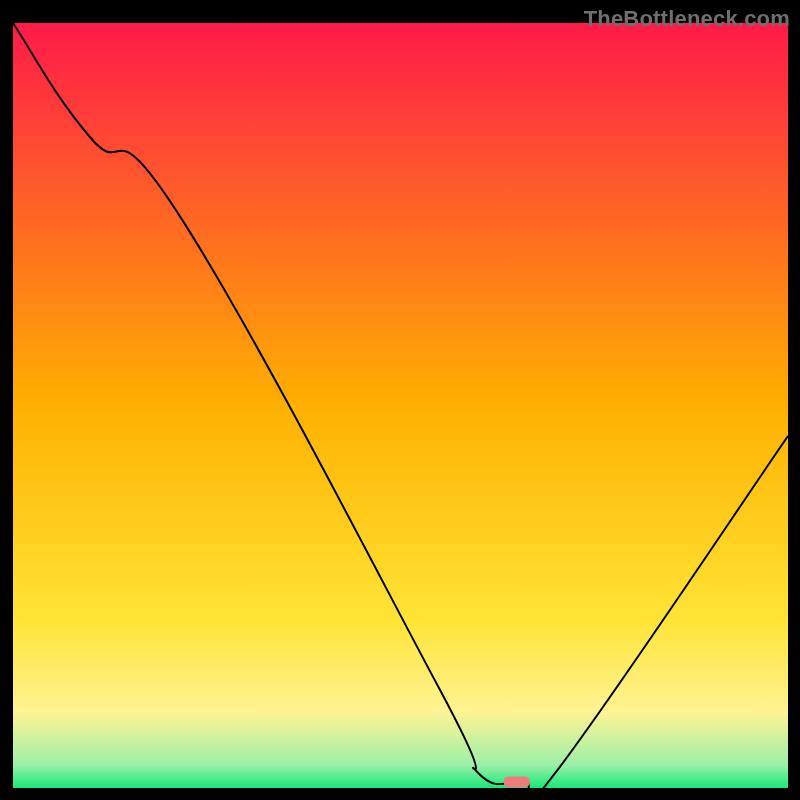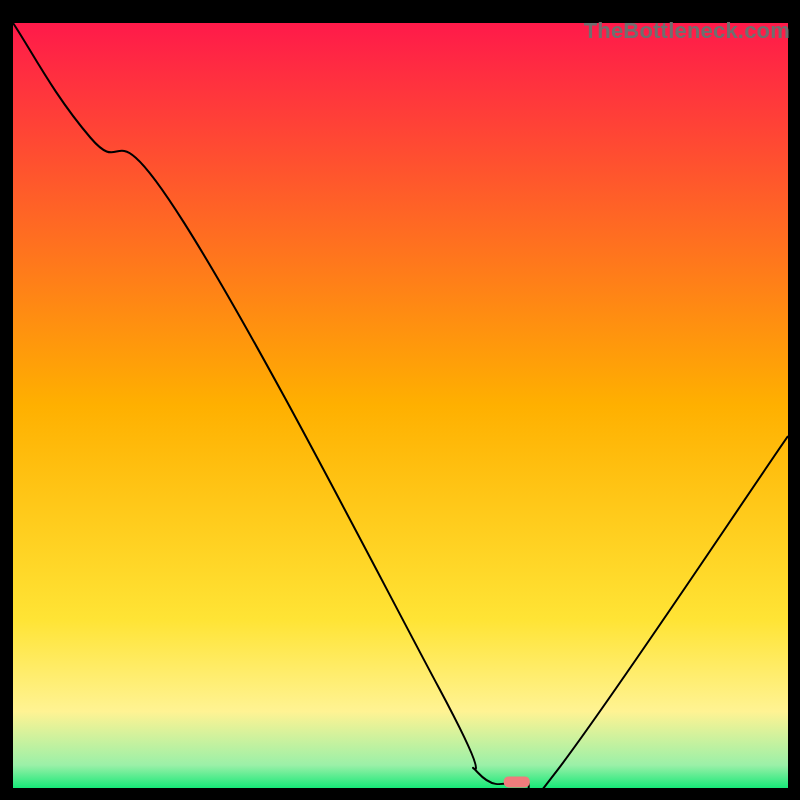--- a/index.html
+++ b/index.html
@@ -12,21 +12,21 @@
     font-family: Arial, Helvetica, sans-serif;
   }
   .frame {
     position: relative;
     width: 800px;
     height: 800px;
     background: #000;
   }
   .watermark {
     position: absolute;
-    top: 18px;
+    top: 6px;
     right: 10px;
     color: #6f6f6f;
     font-size: 22px;
     font-weight: 600;
     letter-spacing: 0.2px;
     z-index: 5;
   }
   .plot-wrap {
     position: absolute;
     left: 13px;

